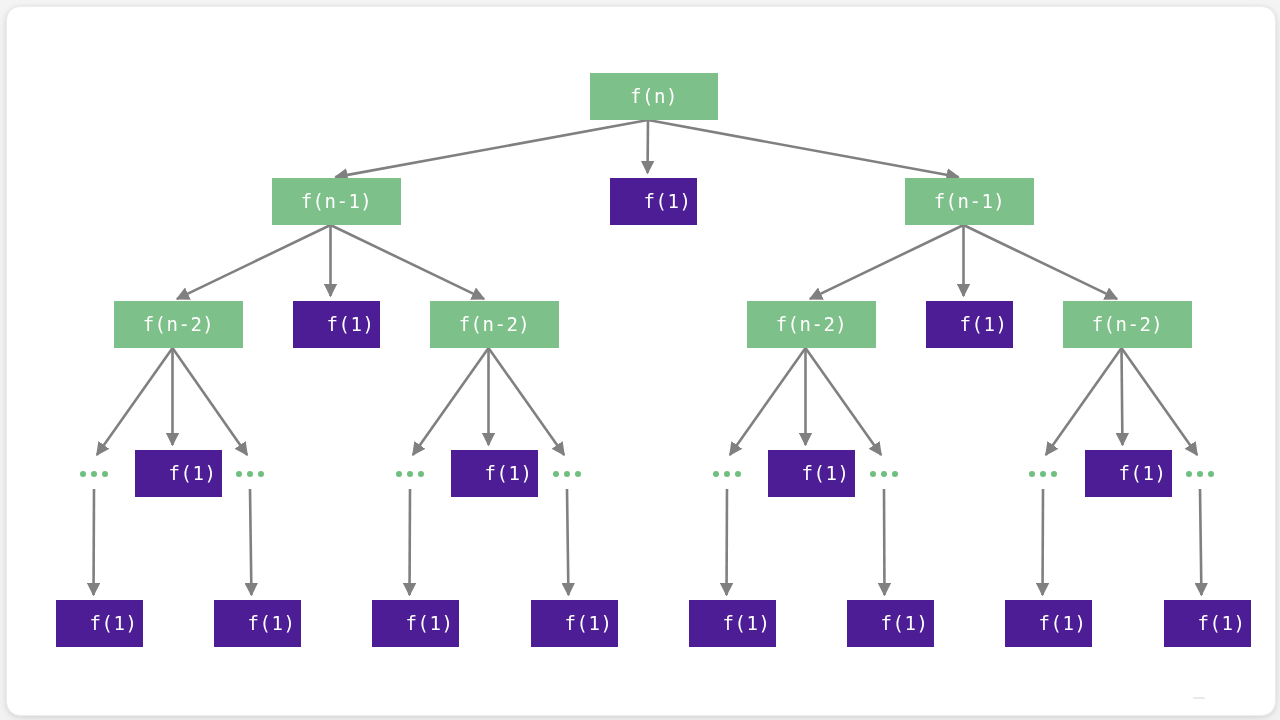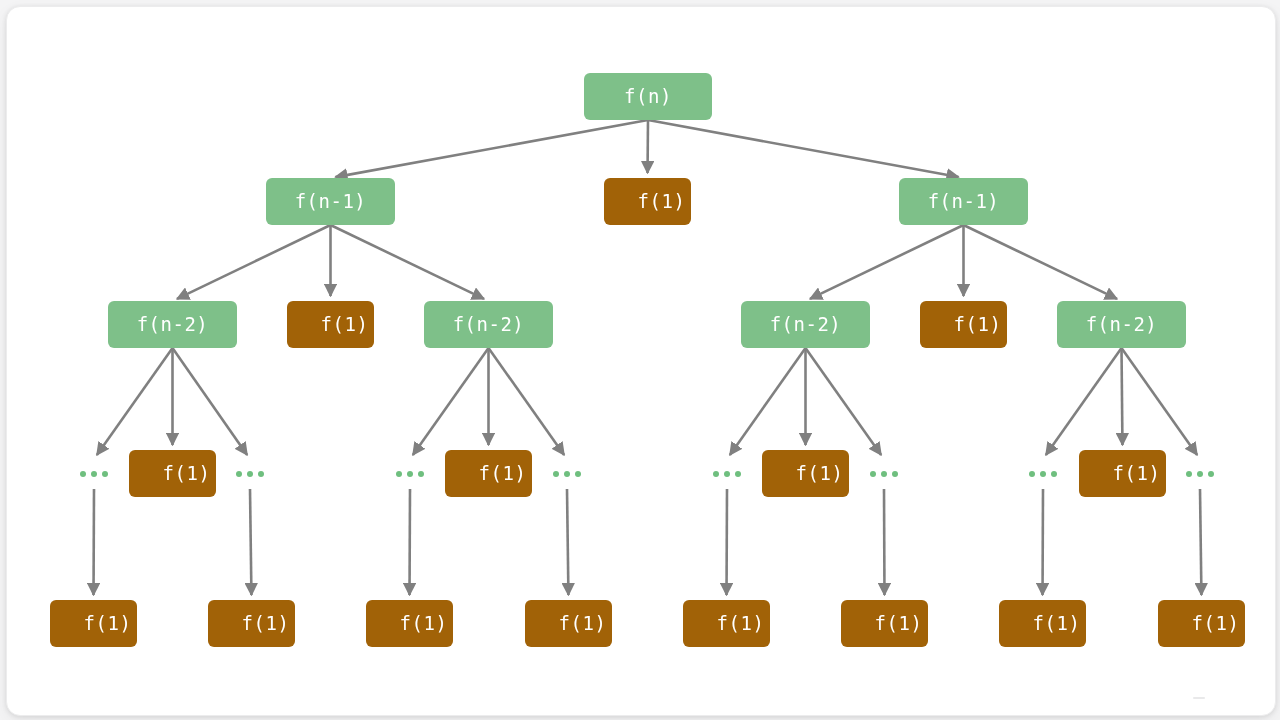--- a/index.html
+++ b/index.html
@@ -35,32 +35,33 @@
     left: 0;
     top: 0;
     width: 1280px;
     height: 720px;
   }
   .node {
     position: absolute;
     display: flex;
     align-items: center;
     justify-content: center;
-    border-radius: 6px;
+    border-radius: 0;
     color: #ffffff;
     font-family: "DejaVu Sans Mono", "Liberation Mono", monospace;
     font-size: 19px;
     letter-spacing: 0.5px;
     line-height: 1;
     white-space: nowrap;
     box-sizing: border-box;
     user-select: none;
+    margin-left: 6px;
   }
   .node.recursive { background: #7ec089; }
-  .node.basecase  { background: #a16207; padding-left: 28px; }
+  .node.basecase  { background: #4c1d95; padding-left: 28px; }
   .ellipsis {
     position: absolute;
     display: flex;
     align-items: center;
     justify-content: center;
     gap: 5px;
     user-select: none;
   }
   .ellipsis i {
     display: block;

